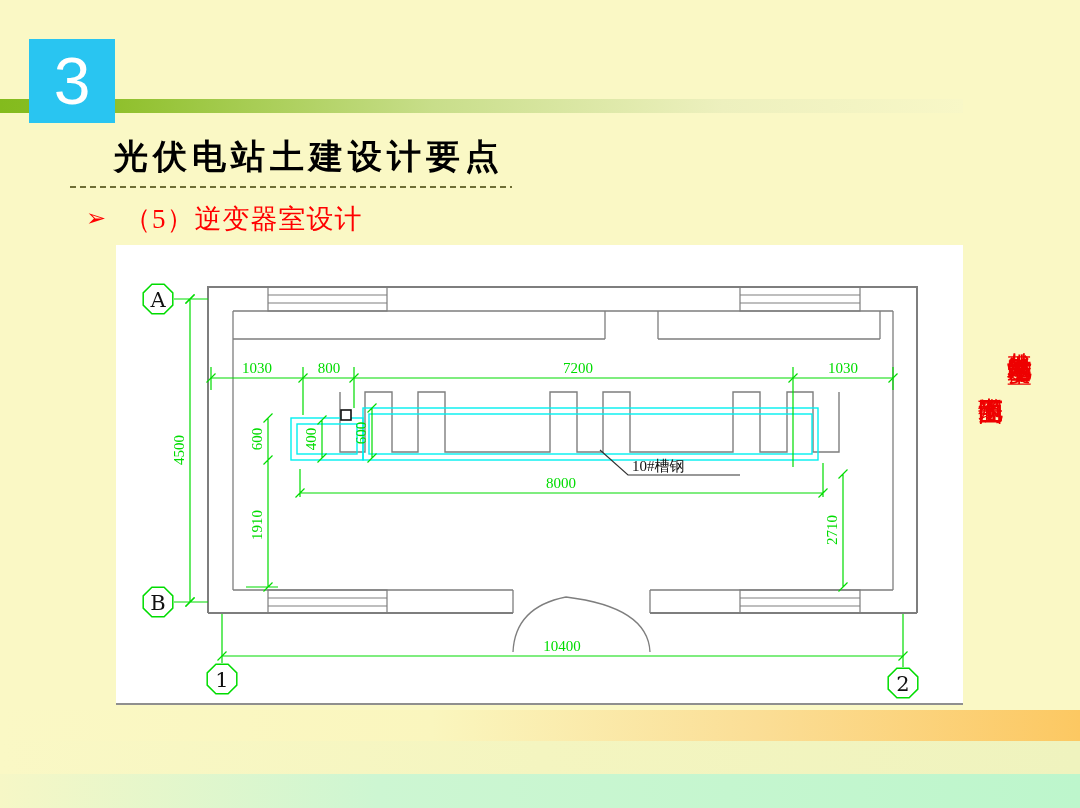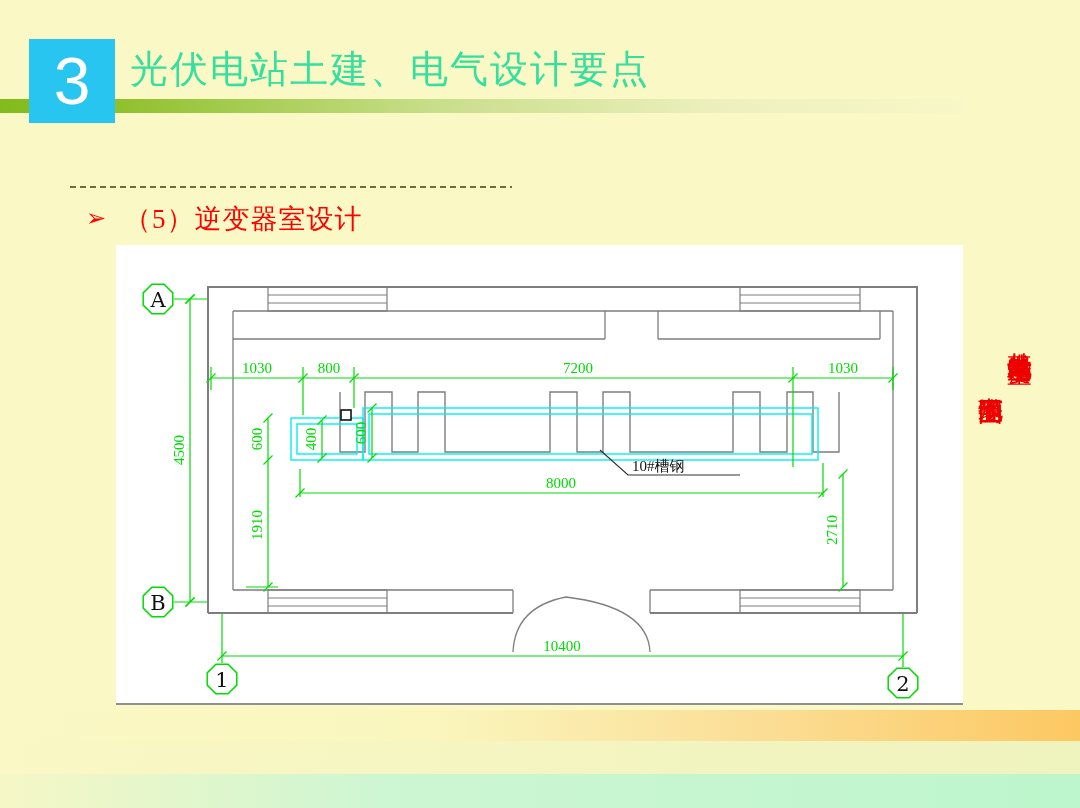--- a/index.html
+++ b/index.html
@@ -43,22 +43,22 @@
 </style>
 </head>
 <body>
 
 <div class="slide">
 
   <div class="green-bar"></div>
   <div class="num-box">
     <span>3</span>
   </div>
-  <div class="main-title">光伏电站土建、电气设计要点</div>
 
+  <div class="sub-title">光伏电站土建设计要点</div>
   <div class="dash-rule"></div>
 
   <div class="bullet-row">
     <span class="bullet-marker">➢</span>
     <span class="bullet-text">（5）逆变器室设计</span>
   </div>
 
   <div class="panel">
     <svg viewBox="0 0 847 458" width="847" height="458">
 

